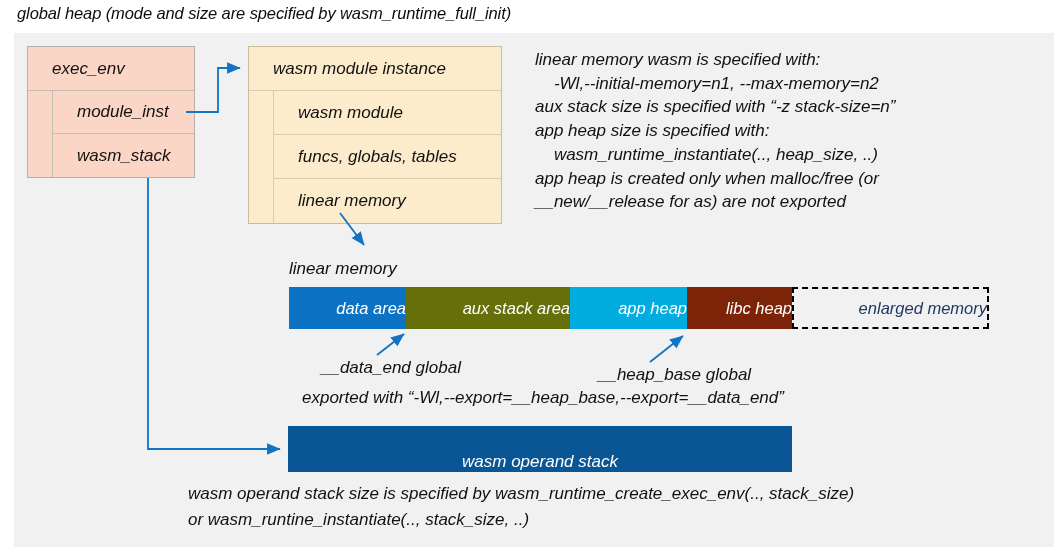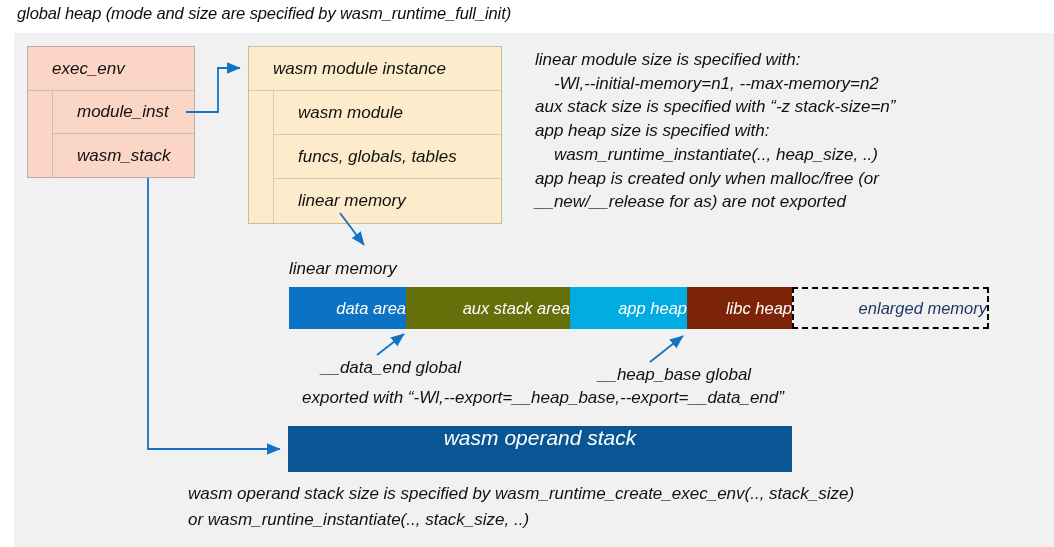--- a/index.html
+++ b/index.html
@@ -167,24 +167,24 @@
 
   
   #operand-stack-box {
     position: absolute;
     left: 288px;
     top: 426px;
     width: 504px;
     height: 46px;
     background: #0a5694;
     display: flex;
-    align-items: flex-start;
+    align-items: flex-end;
     justify-content: center;
     color: #ffffff;
-    font-size: 21px;
+    font-size: 17px;
   }
   #bottom-notes {
     position: absolute;
     left: 188px;
     top: 481px;
     font-size: 17px;
     line-height: 26px;
     color: #111111;
     white-space: pre;
   }
@@ -227,21 +227,21 @@
       <span>wasm module</span>
     </div>
     <div class="cell" id="funcs-cell">
       <span>funcs, globals, tables</span>
     </div>
     <div class="cell" id="linear-memory-cell">
       <span>linear memory</span>
     </div>
   </div>
 
-  <div id="notes">linear module size is specified with:
+  <div id="notes">linear memory wasm is specified with:
     -Wl,--initial-memory=n1, --max-memory=n2
 aux stack size is specified with “-z stack-size=n”
 app heap size is specified with:
     wasm_runtime_instantiate(.., heap_size, ..)
 app heap is created only when malloc/free (or
 __new/__release for as) are not exported</div>
 
   <div id="linear-memory-label">linear memory</div>
   <div id="memory-bar">
       <div class="seg" style="width: 117px; background: rgb(12, 114, 196);">

